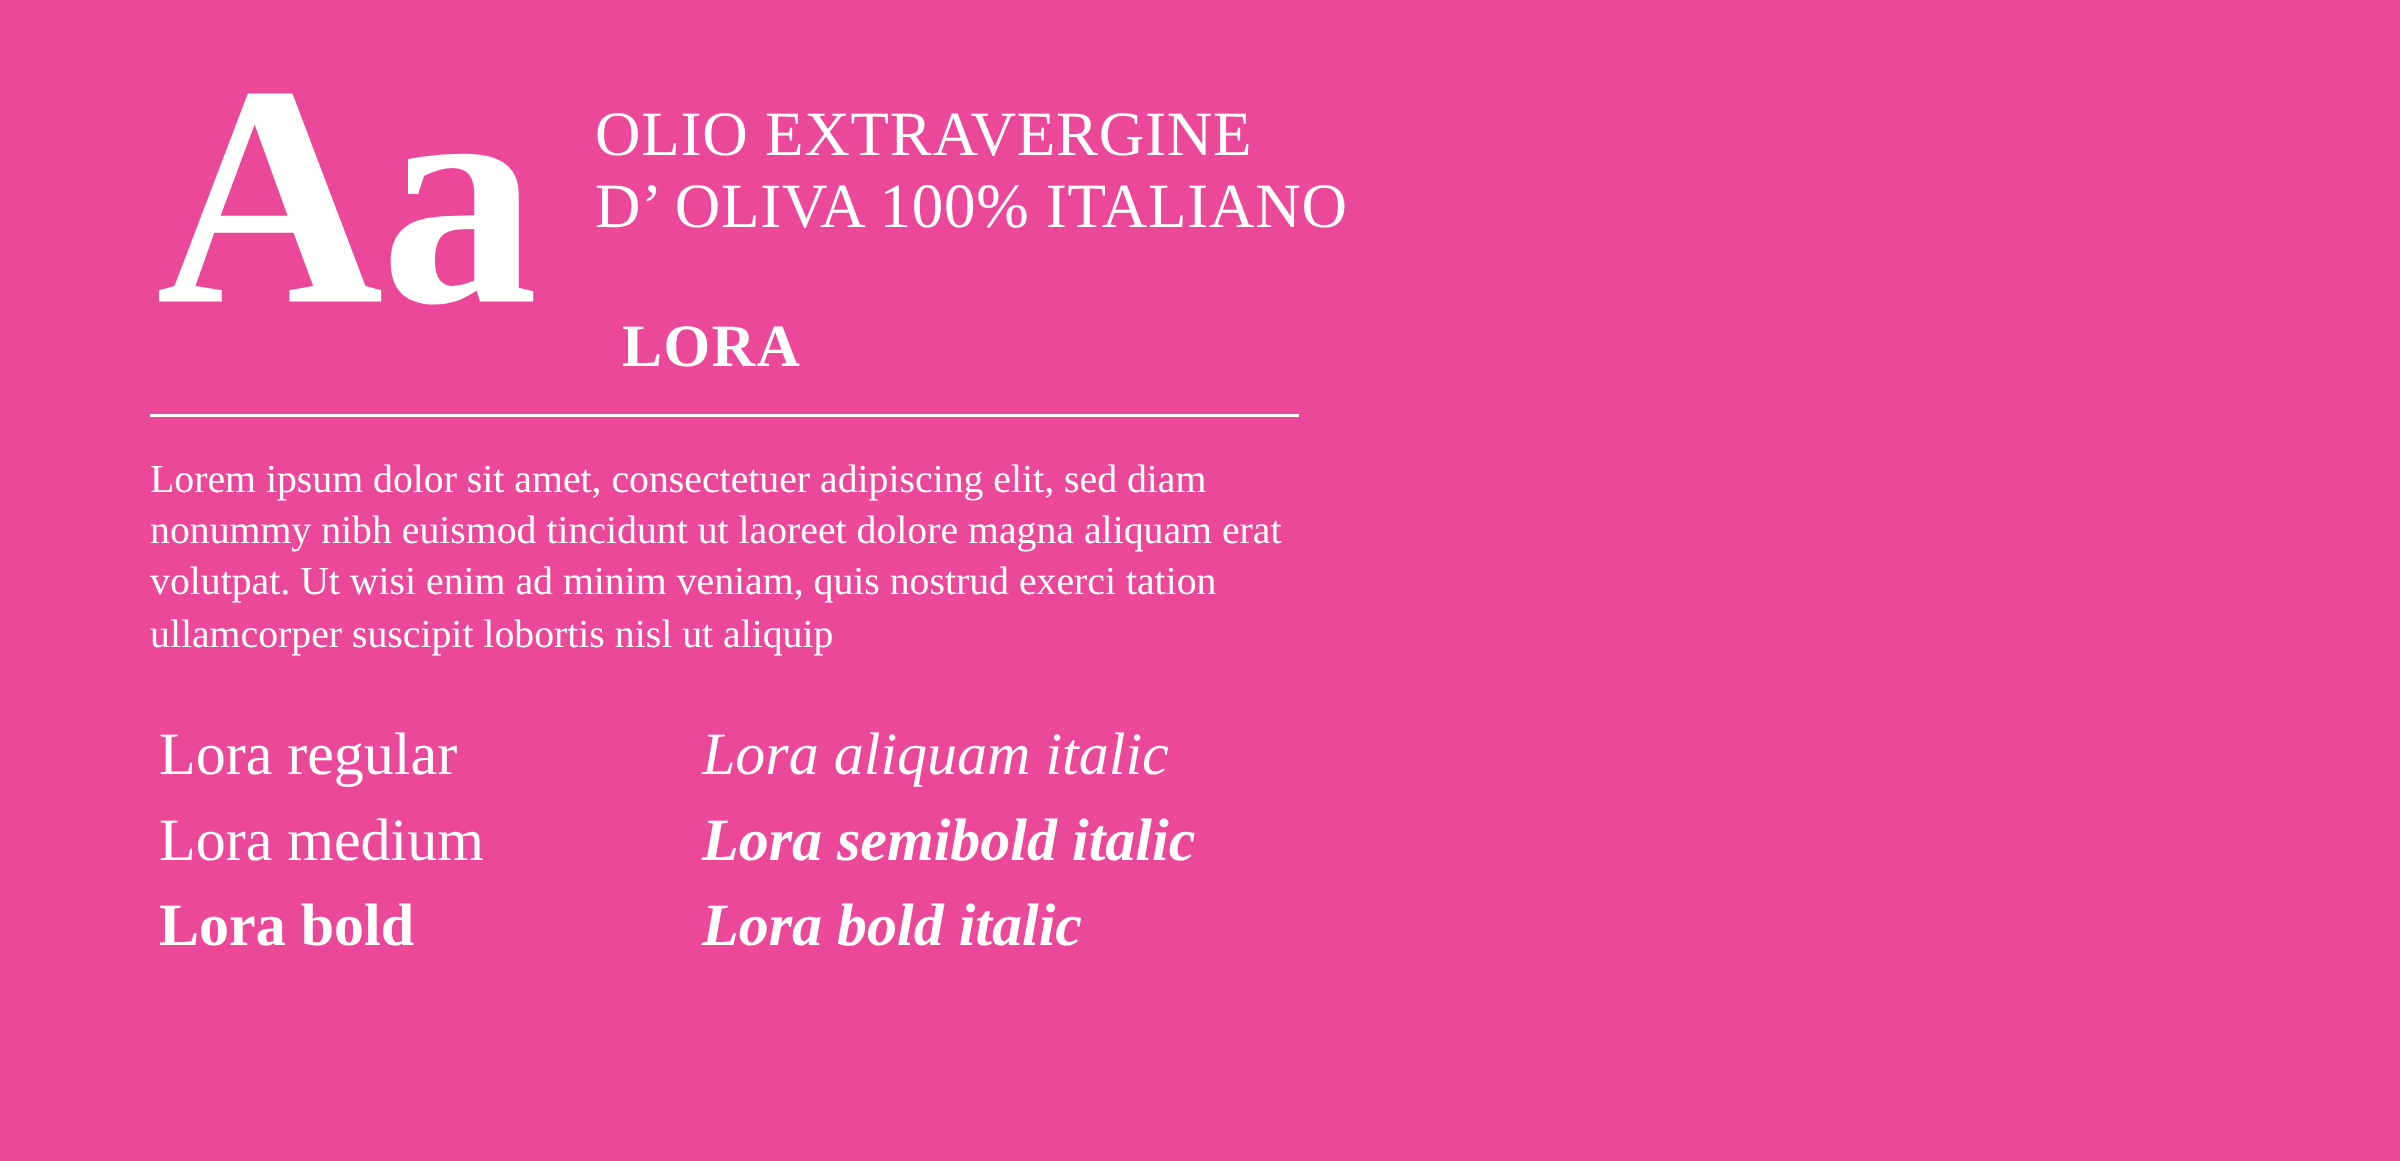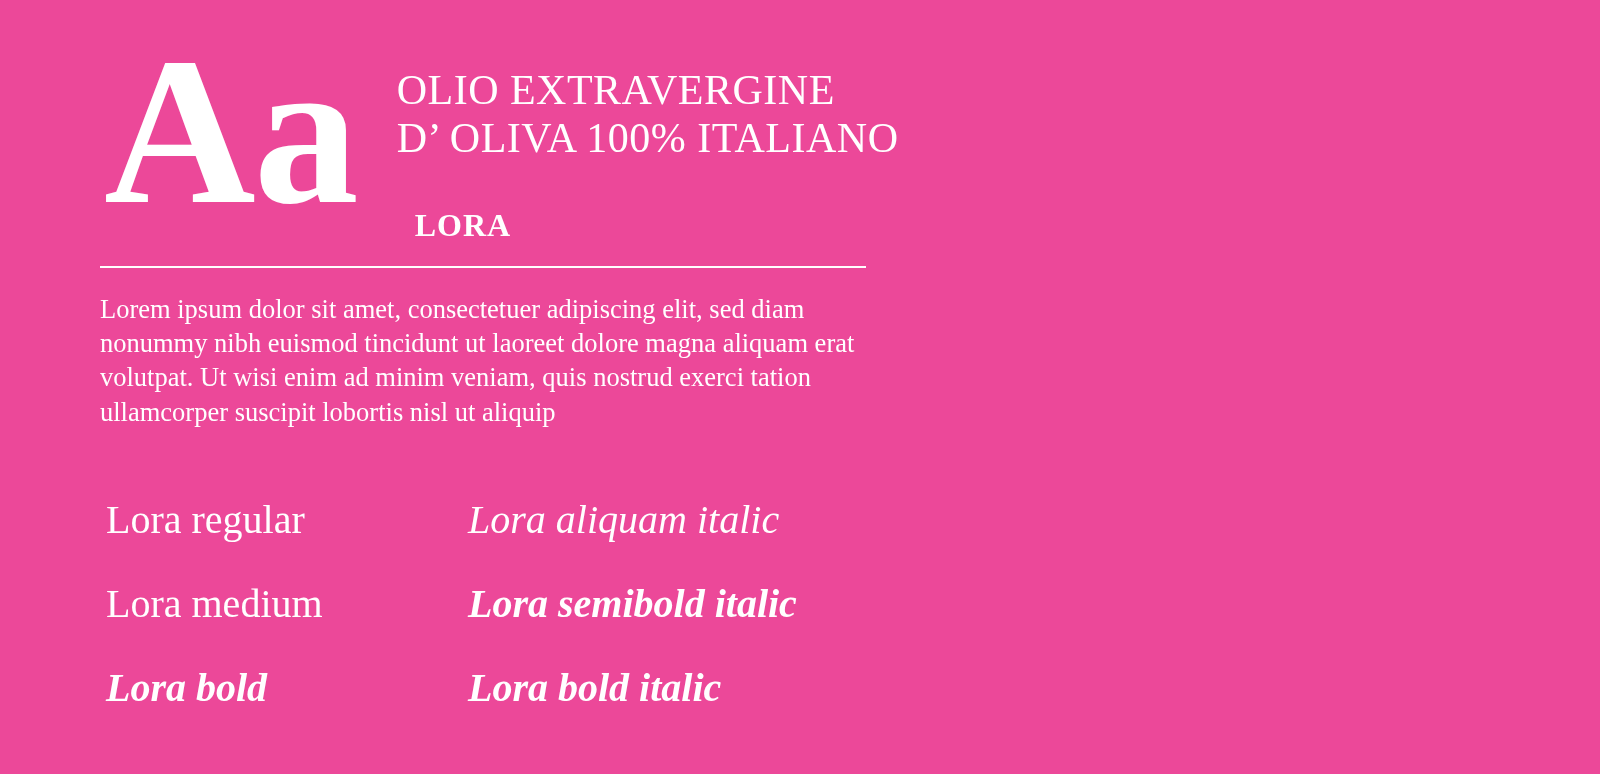--- a/index.html
+++ b/index.html
@@ -50,21 +50,21 @@
     font-weight: normal;
     font-size: 42px;
     line-height: 1.15;
     color: #ffffff;
     letter-spacing: 0.5px;
     white-space: nowrap;
   }
   .font-name {
     font-family: "Liberation Serif", serif;
     font-weight: bold;
-    font-size: 32px;
+    font-size: 40px;
     letter-spacing: 1px;
     color: #ffffff;
     margin-top: 44px;
     margin-left: 18px;
   }
   
   .divider {
     height: 2px;
     background: #ffffff;
     width: 766px;
@@ -91,26 +91,25 @@
     flex-direction: column;
   }
   .weights-col.left { width: 362px; }
   .weights-col.right { width: 420px; }
   .w-item {
     color: #ffffff;
     font-family: "Liberation Serif", serif;
     font-size: 40px;
     line-height: 1.42;
     white-space: nowrap;
-    margin-top: 27px;
   }
   .w-regular  { font-weight: normal; }
   .w-medium   { font-weight: 500; }
   .w-semibold { font-weight: 600; }
-  .w-bold     { font-weight: bold; font-style: italic; }
+  .w-bold     { font-weight: bold; }
   .w-italic   { font-style: italic; }
 </style>
 </head>
 <body>
 
 <div class="page">
   <div class="specimen">
 
     <div class="header-row">
       <div class="glyph-sample">Aa</div>

